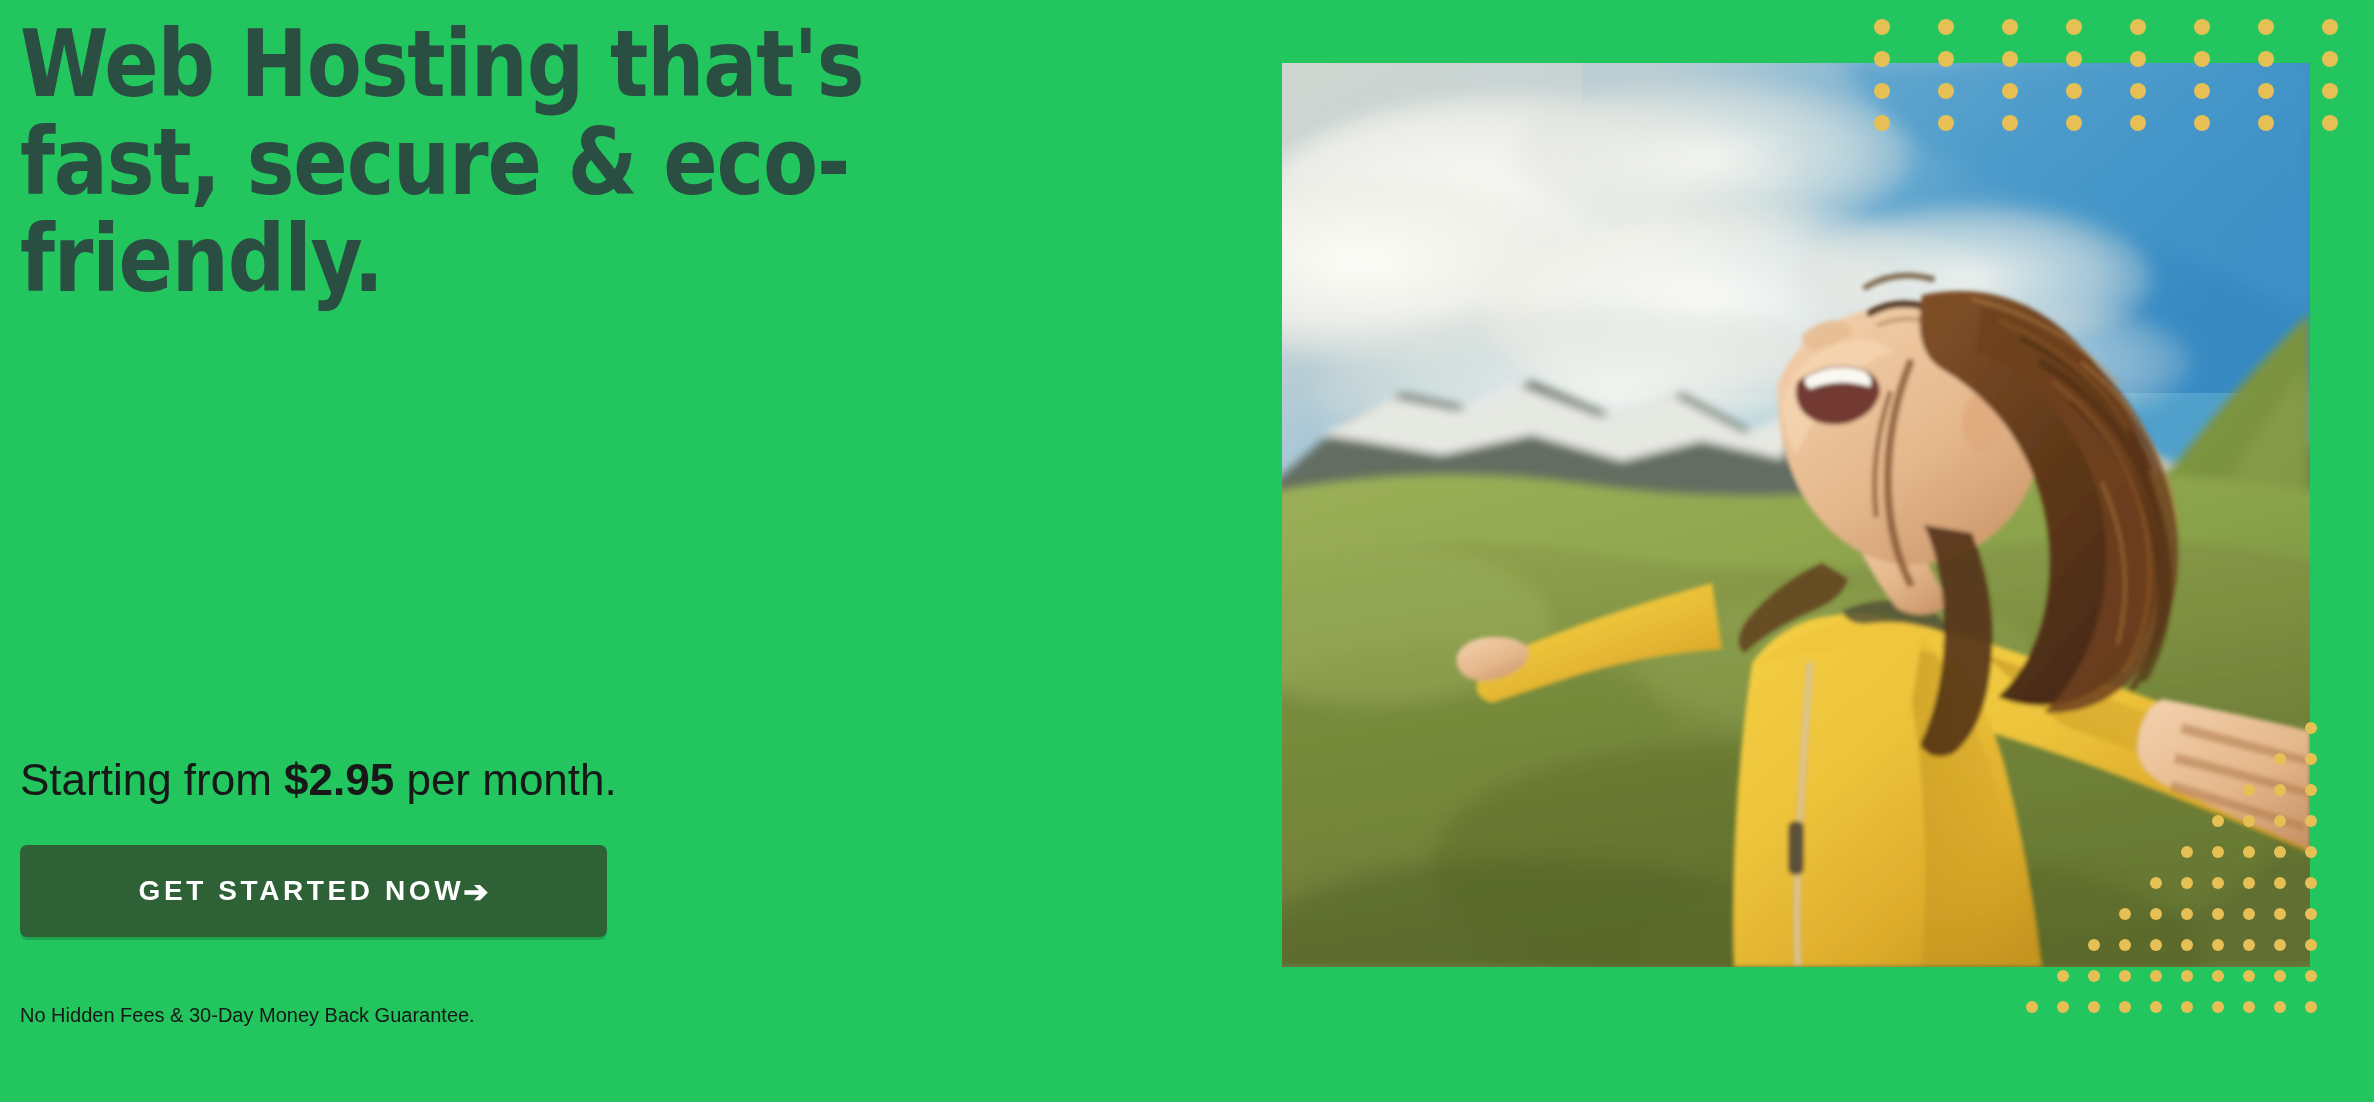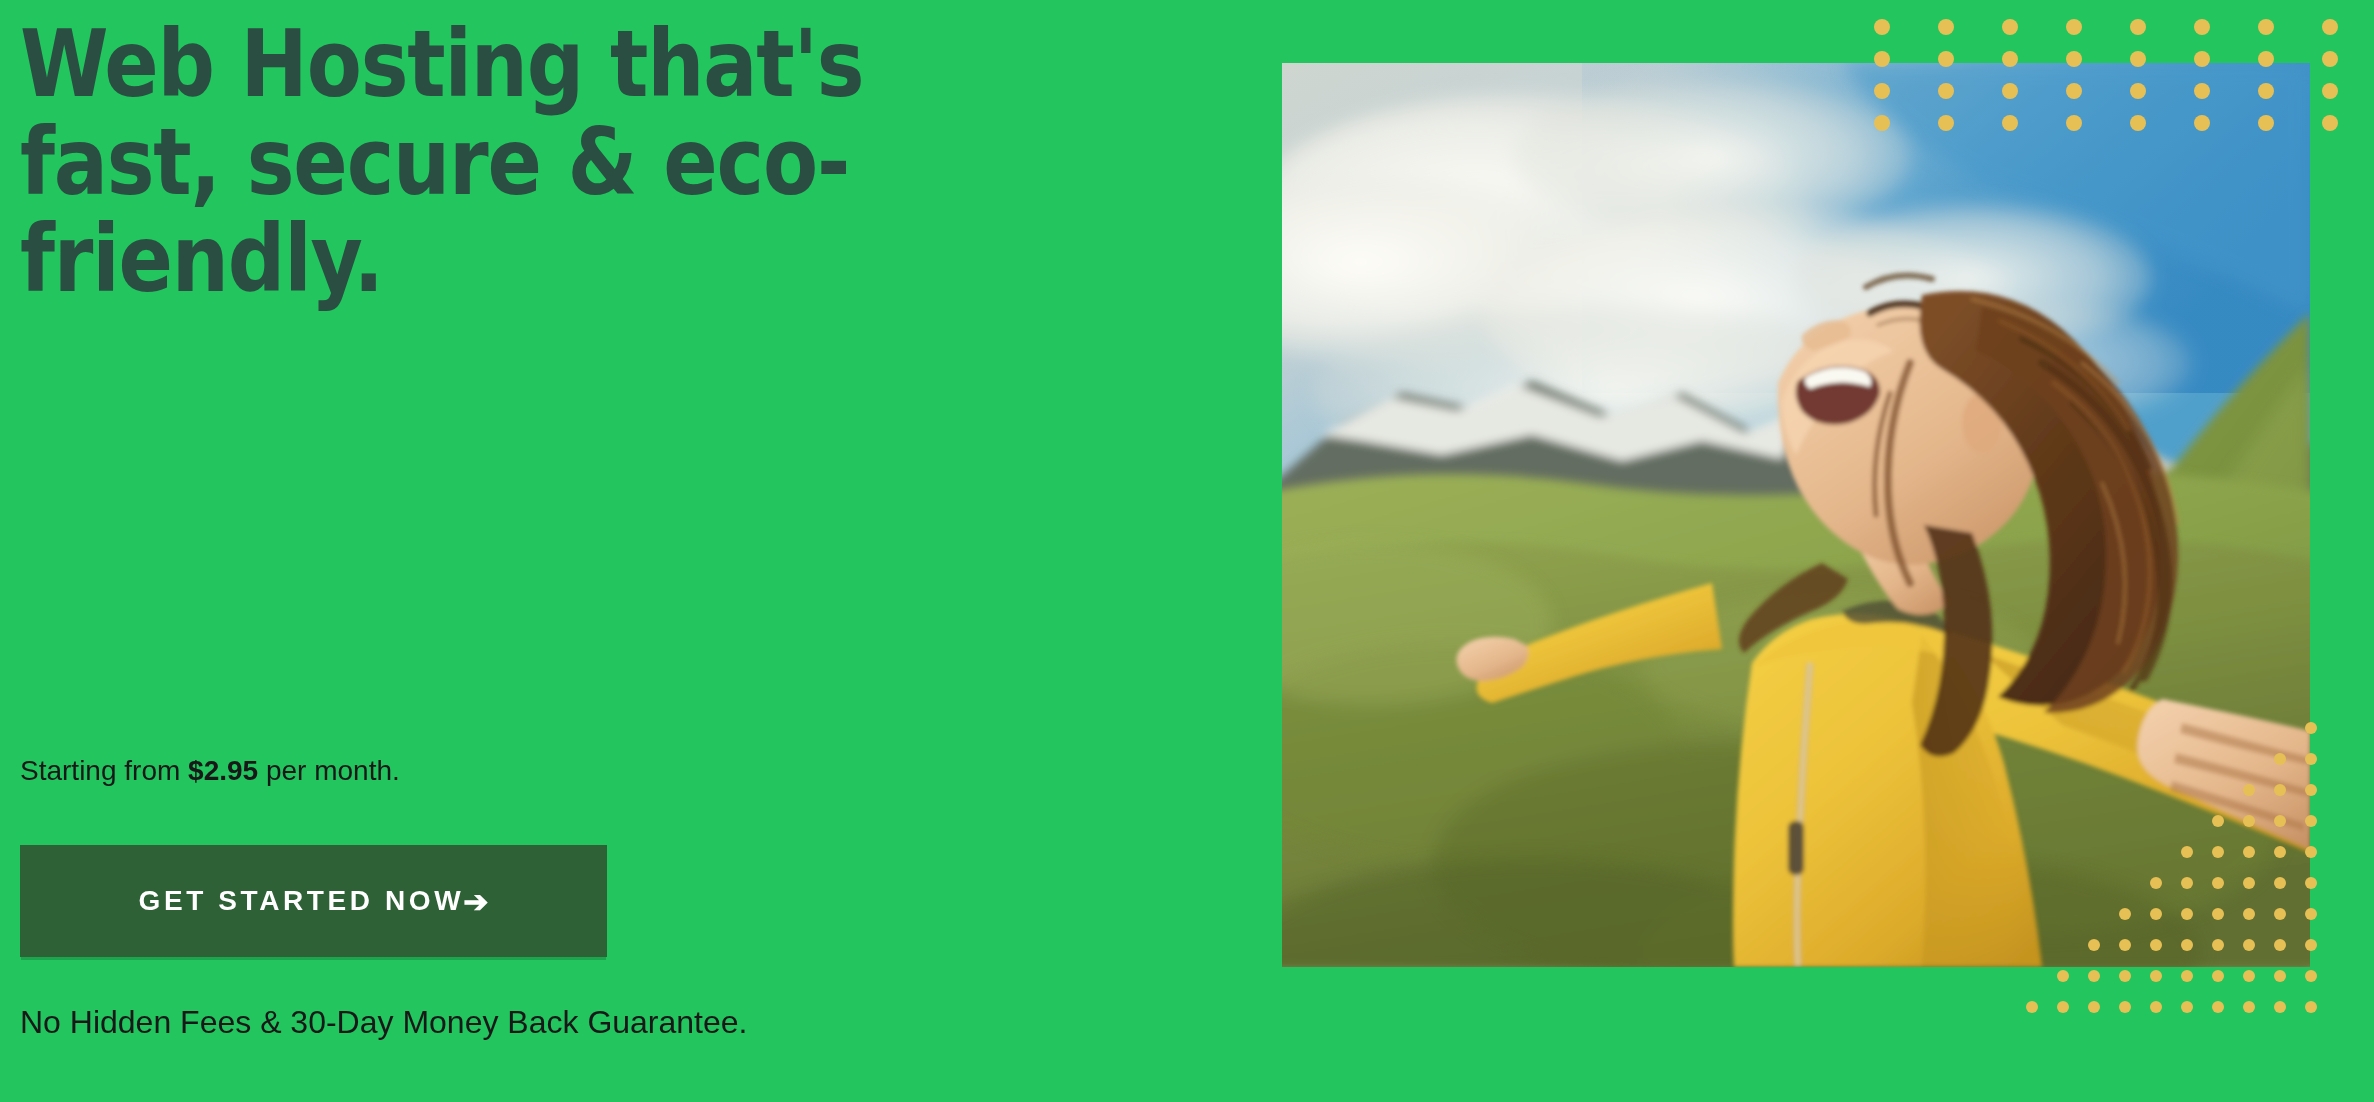--- a/index.html
+++ b/index.html
@@ -58,36 +58,36 @@
     font-size: 30px;
     font-weight: 400;
     line-height: 1.72;
   }
 
   .price-line {
     position: absolute;
     left: 0;
     top: 754px;
     color: #181818;
-    font-size: 28px;
+    font-size: 44px;
     font-weight: 400;
     line-height: 1.2;
     white-space: nowrap;
   }
   .price-line .amount { font-weight: 700; }
 
   .cta-button {
     position: absolute;
     left: 0;
     top: 845px;
     width: 587px;
-    height: 112px;
+    height: 92px;
     background: #2e6135;
     border: none;
-    border-radius: 0;
+    border-radius: 7px;
     box-shadow: 0 4px 0 -1px rgba(0,0,0,0.16);
     color: #ffffff;
     font-family: "Liberation Sans", sans-serif;
     font-size: 28px;
     font-weight: 700;
     letter-spacing: 3.6px;
     text-align: center;
     cursor: pointer;
     display: flex;
     align-items: center;
@@ -102,21 +102,21 @@
     letter-spacing: 0;
     line-height: 1;
     transform: translateY(1px);
   }
 
   .guarantee {
     position: absolute;
     left: 0;
     top: 1002px;
     color: #181818;
-    font-size: 32px;
+    font-size: 20px;
     font-weight: 400;
     line-height: 1.3;
     white-space: nowrap;
   }
 
   
   .photo-frame {
     position: absolute;
     left: 1282px;
     top: 63px;

